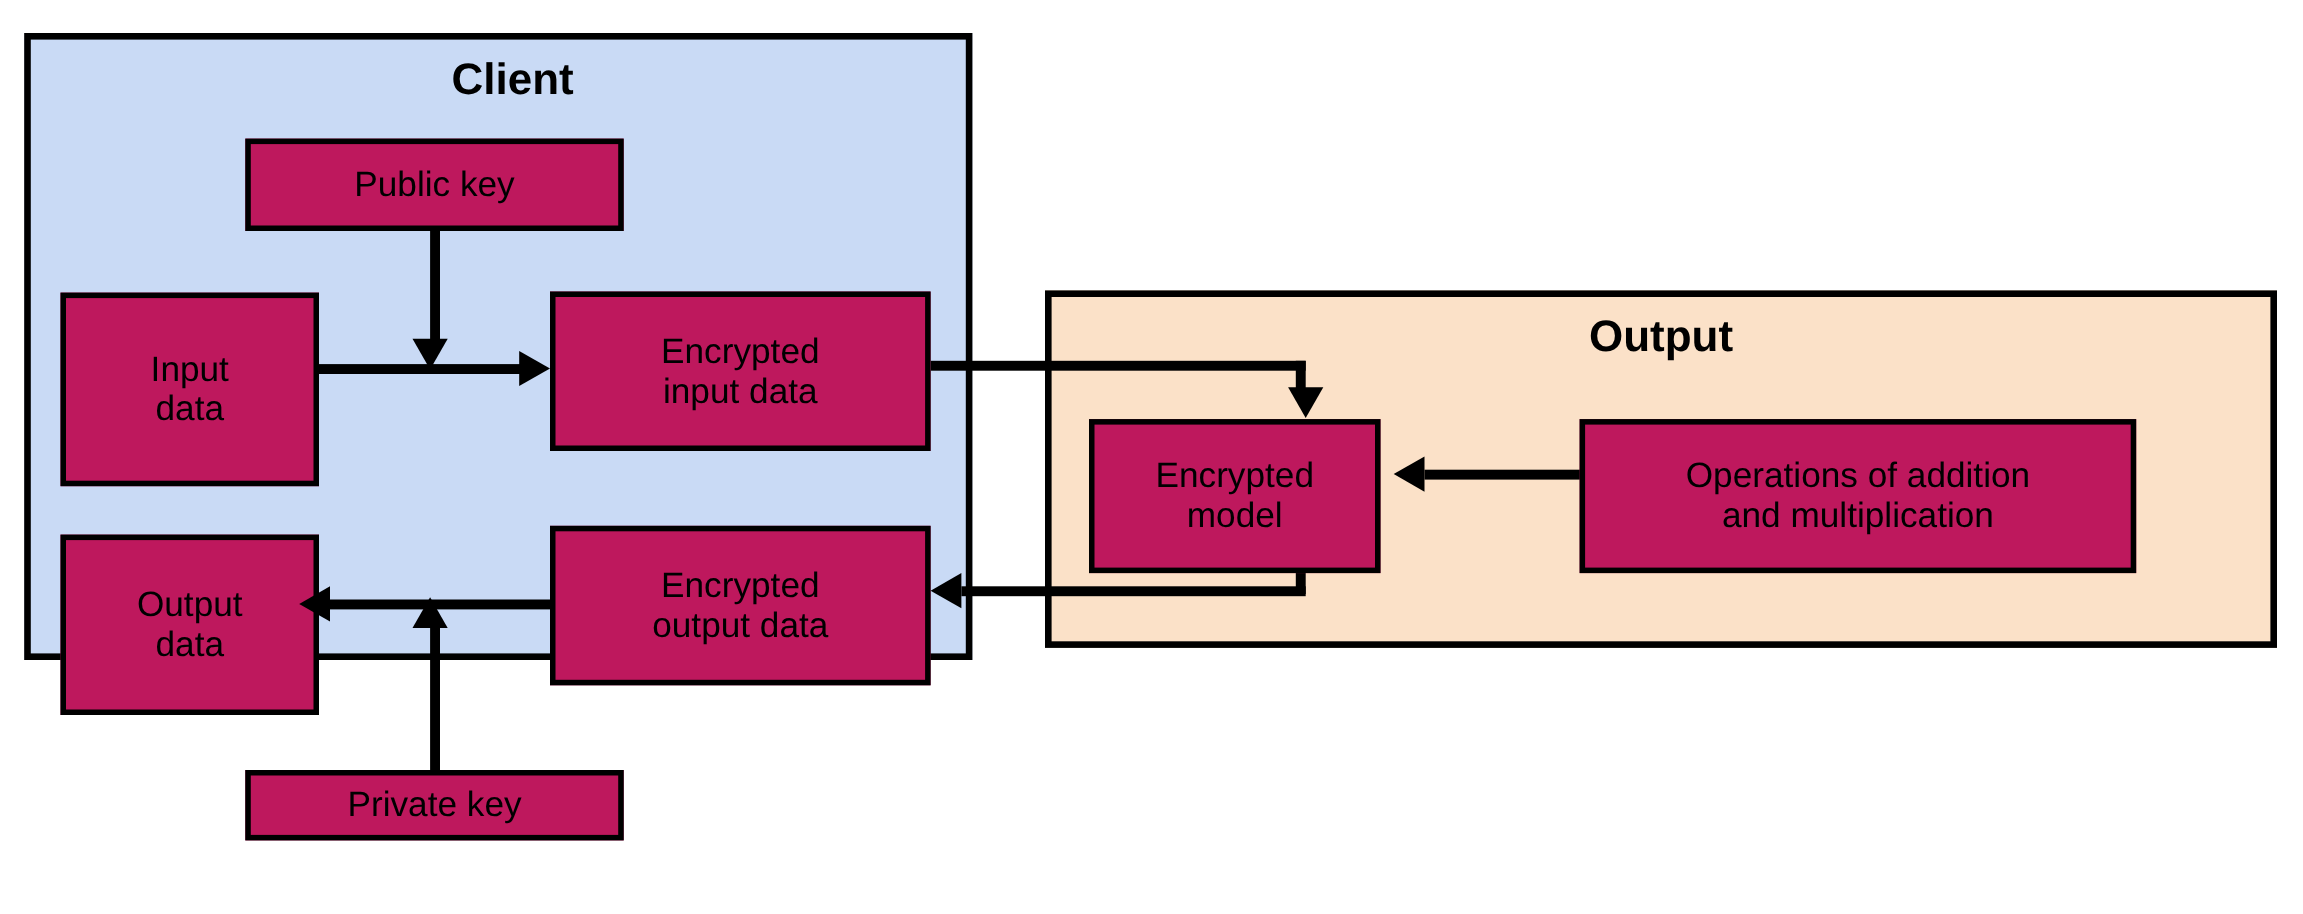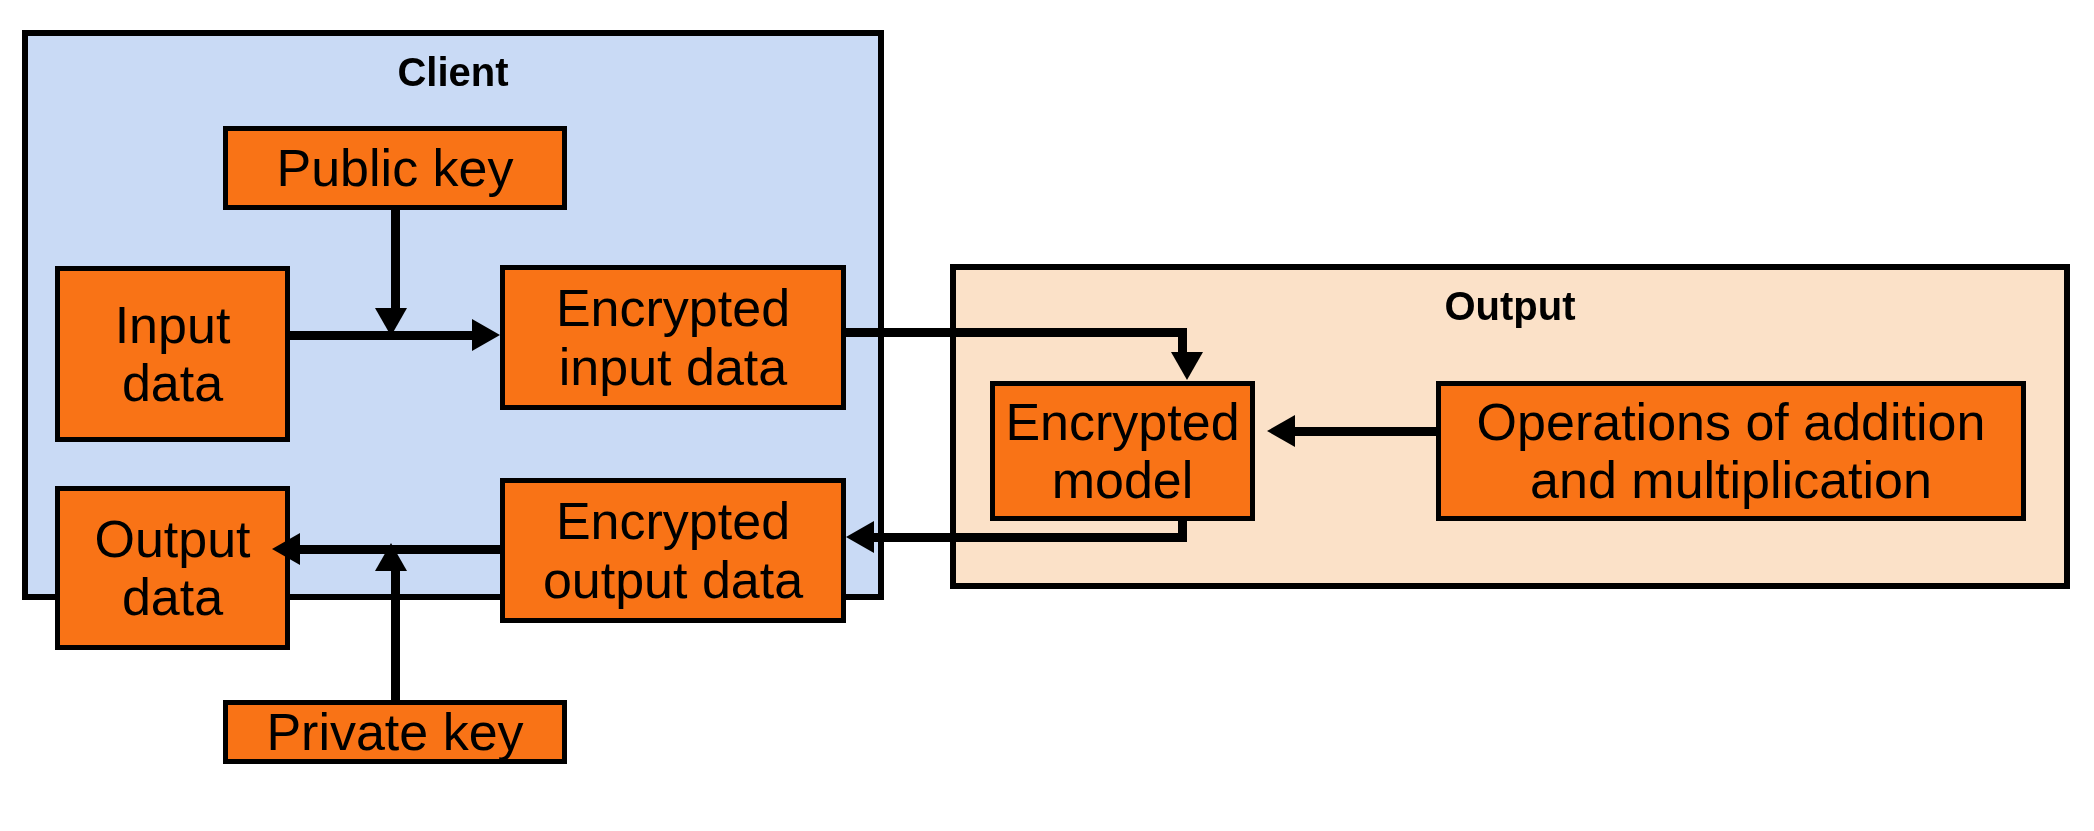--- a/index.html
+++ b/index.html
@@ -38,50 +38,50 @@
   }
   .panel-title {
     position: absolute;
     width: 100%;
     text-align: center;
     font-weight: bold;
     font-size: 40px;
     color: #000000;
     line-height: 1;
   }
-  #client-title { top: 16px; }
+  #client-title { top: 16px; margin-left: 13px; }
   #server-title { top: 16px; }
 
   .node {
     position: absolute;
     box-sizing: border-box;
-    background: #f97316;
+    background: #be185d;
     border: 5px solid #000000;
     display: flex;
     align-items: center;
     justify-content: center;
     text-align: center;
-    font-size: 52px;
+    font-size: 32px;
     color: #000000;
     line-height: 1.12;
     z-index: 3;
     white-space: pre-line;
   }
 
   
   #node-public-key   { left: 223px; top: 126px; width: 344px; height: 84px; }
   #node-input-data   { left:  55px; top: 266px; width: 235px; height: 176px; }
   #node-enc-input    { left: 500px; top: 265px; width: 346px; height: 145px; }
   #node-output-data  { left:  55px; top: 486px; width: 235px; height: 164px; }
   #node-enc-output   { left: 500px; top: 478px; width: 346px; height: 145px; }
   #node-private-key  { left: 223px; top: 700px; width: 344px; height: 64px; }
 
   
   #node-enc-model    { left: 990px; top: 381px; width: 265px; height: 140px; }
-  #node-operations   { left: 1436px; top: 381px; width: 590px; height: 140px; }
+  #node-operations   { left: 1436px; top: 381px; width: 506px; height: 140px; }
 
   
   .hline, .vline {
     position: absolute;
     background: #000000;
     z-index: 2;
   }
   .hline { height: 9px; }
   .vline { width: 9px; }
 

